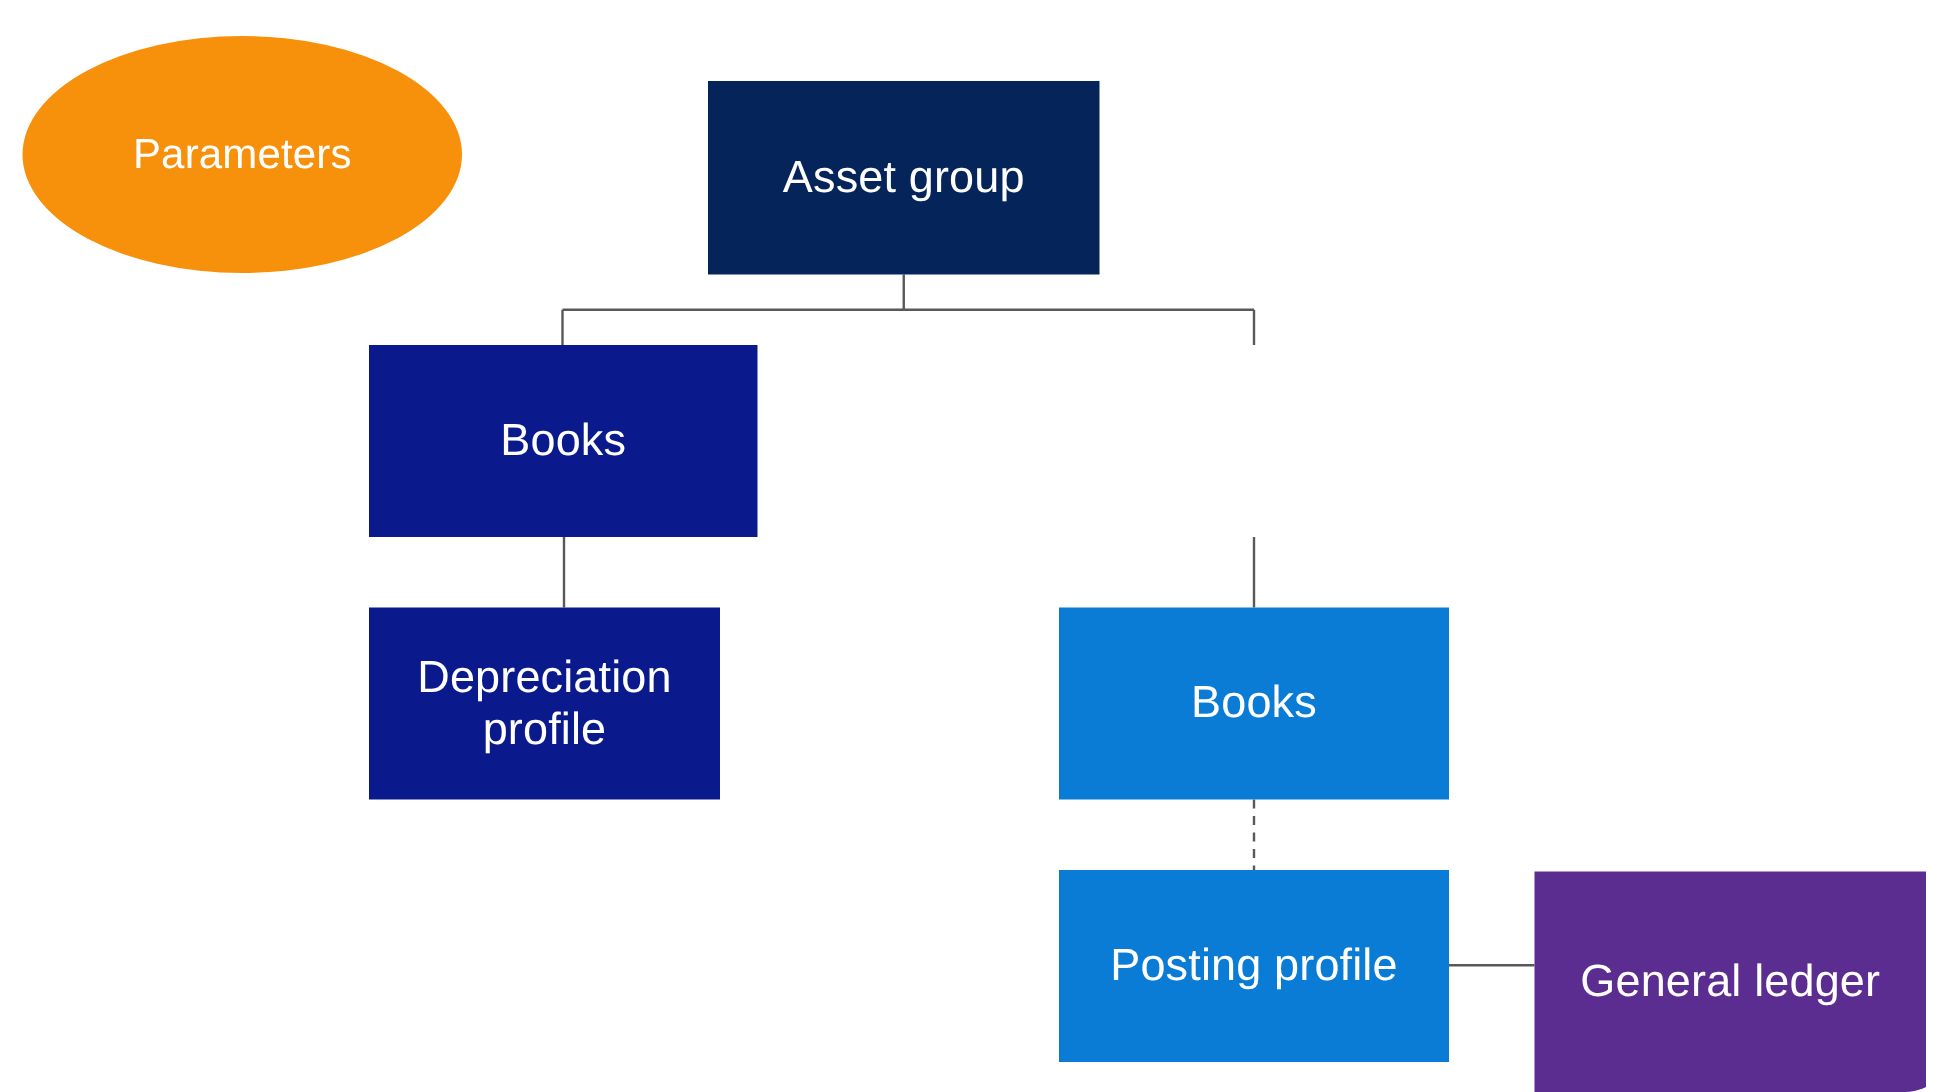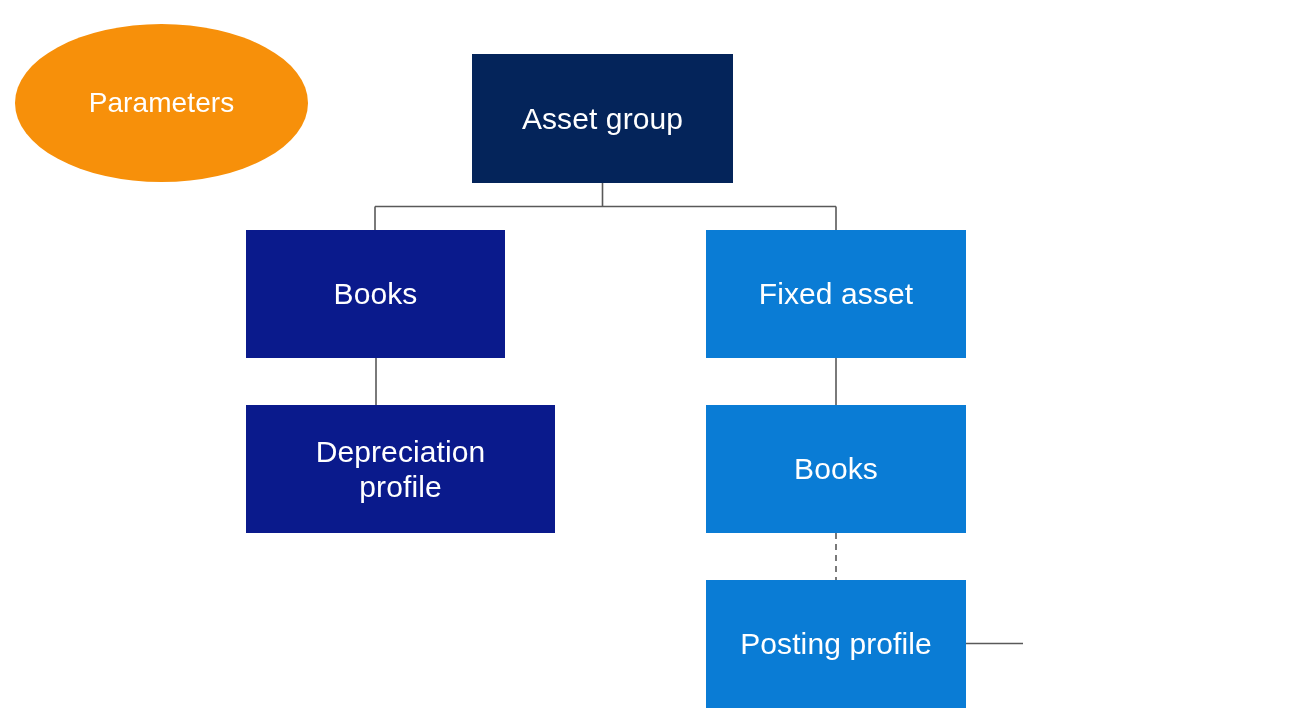--- a/index.html
+++ b/index.html
@@ -54,21 +54,21 @@
     width: 259px; height: 128px;
     font-size: 30px;
   }
   #node-fixed-asset {
     left: 706px; top: 230px;
     width: 260px; height: 128px;
     font-size: 30px;
   }
   #node-depreciation-profile {
     left: 246px; top: 405px;
-    width: 309px; height: 128px;
+    width: 234px; height: 128px;
     font-size: 30px;
   }
   #node-books-right {
     left: 706px; top: 405px;
     width: 260px; height: 128px;
     font-size: 30px;
   }
   #node-posting-profile {
     left: 706px; top: 580px;
     width: 260px; height: 128px;
@@ -128,31 +128,31 @@
   </div>
 
   <div class="node" id="node-asset-group" style="background: rgb(4, 36, 90); color: rgb(255, 255, 255);">
     <span class="node-label">Asset group</span>
   </div>
 
   <div class="node" id="node-books-left" style="background: rgb(10, 26, 140); color: rgb(255, 255, 255);">
     <span class="node-label">Books</span>
   </div>
 
-  <div class="node" id="node-fixed-asset" style="background: rgb(10, 124, 213); color: rgb(255, 255, 255);">
-    <span class="node-label">Fixed asset</span>
-  </div>
 
   <div class="node" id="node-depreciation-profile" style="background: rgb(10, 26, 140); color: rgb(255, 255, 255);">
     <span class="node-label">Depreciation
 profile</span>
   </div>
 
   <div class="node" id="node-books-right" style="background: rgb(10, 124, 213); color: rgb(255, 255, 255);">
     <span class="node-label">Books</span>
   </div>
 
   <div class="node" id="node-posting-profile" style="background: rgb(10, 124, 213); color: rgb(255, 255, 255); align-items: center;">
     <span class="node-label">Posting profile</span>
   </div>
 
+  <div class="node" id="node-general-ledger" style="background: rgb(92, 45, 145); color: rgb(255, 255, 255);">
+    <span class="node-label">General ledger</span>
+  </div>
 
 </div>
 
 </body></html>

